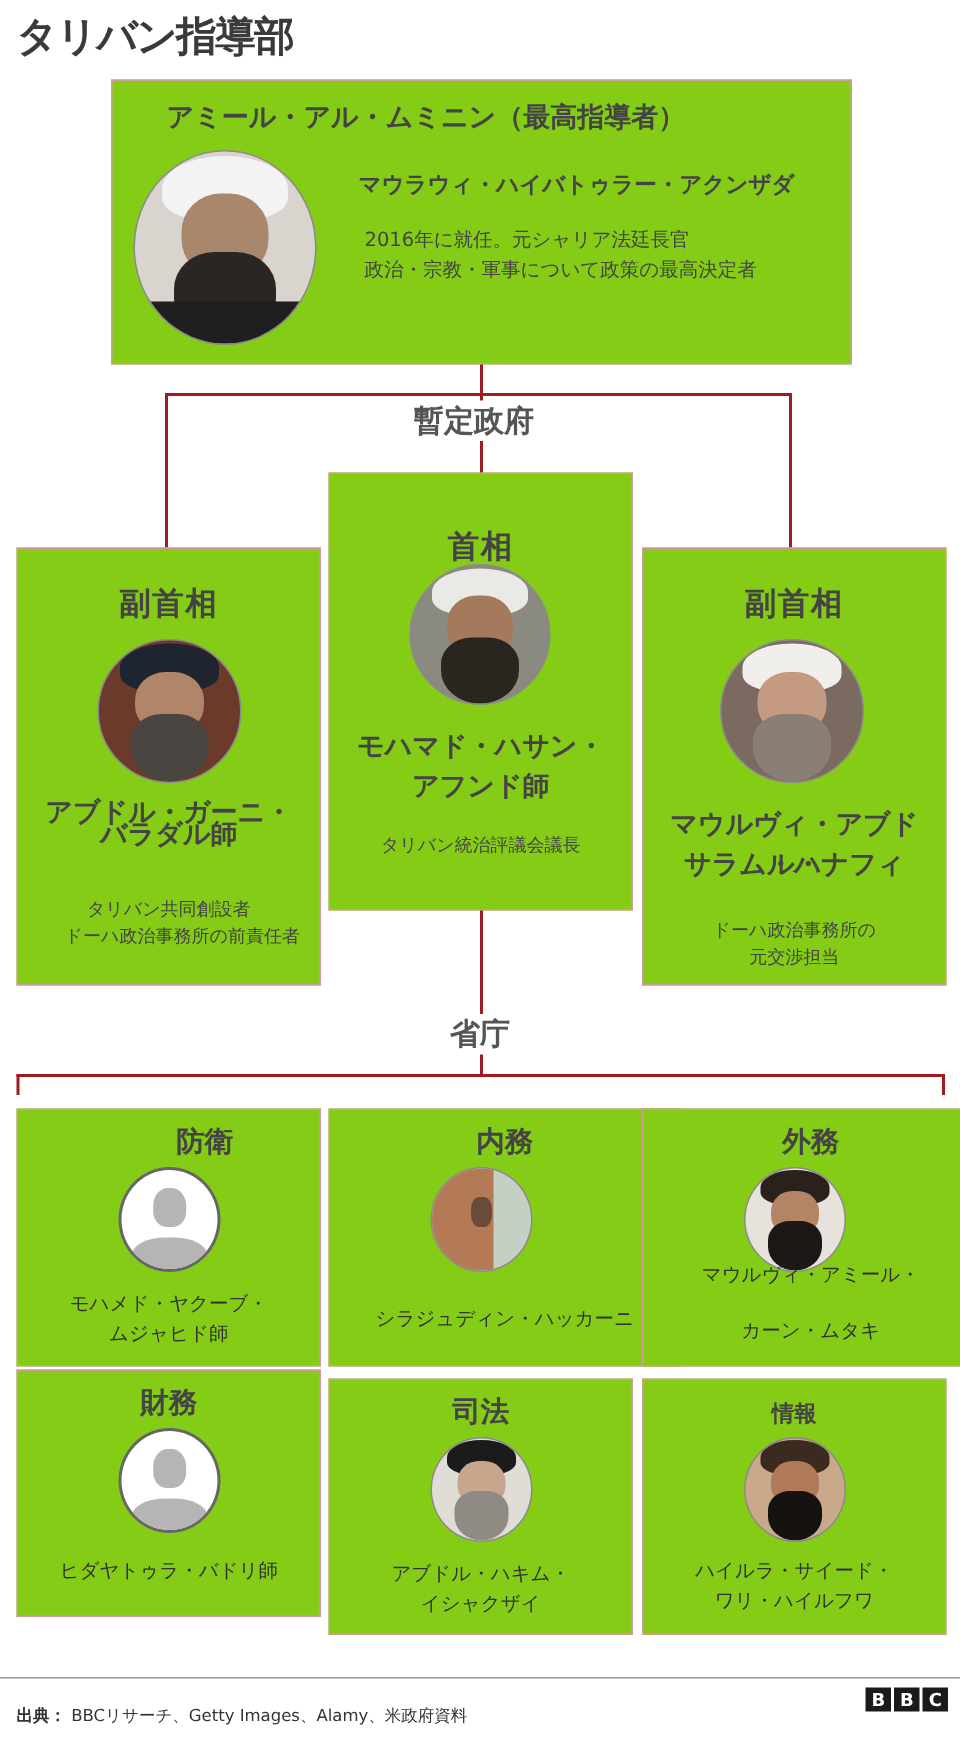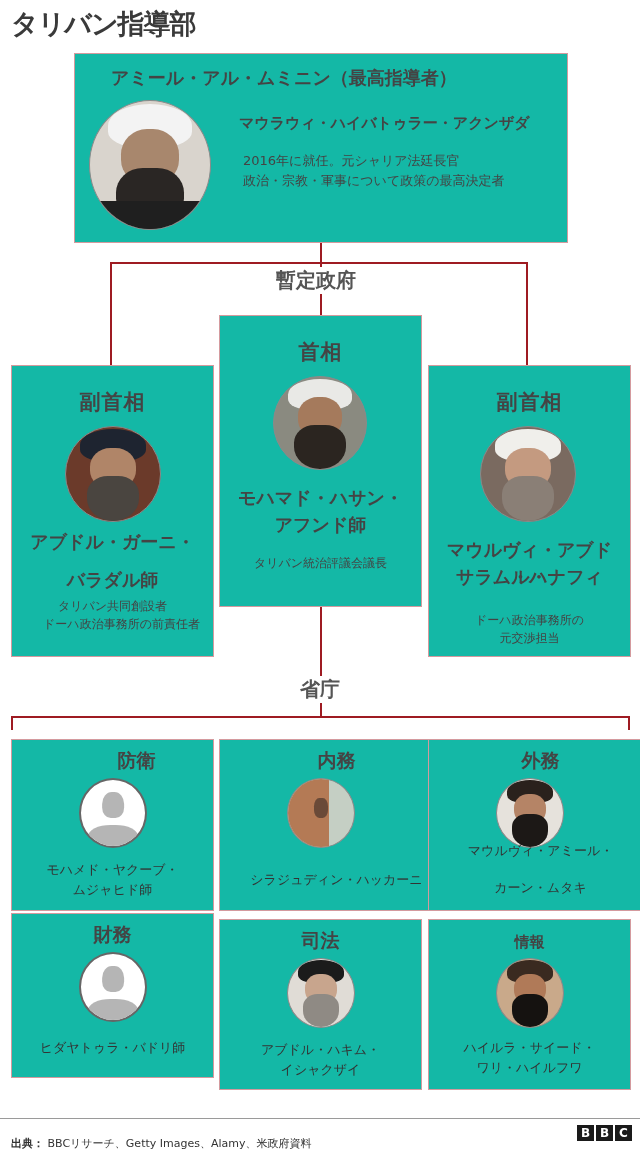--- a/index.html
+++ b/index.html
@@ -1,20 +1,20 @@
 <!DOCTYPE html>
 <html><head>
 <meta charset="utf-8">
 <style>
   * { box-sizing: border-box; margin: 0; padding: 0; }
   html, body { width: 640px; height: 1171px; background: #ffffff; overflow: hidden; }
   body { position: relative; font-family: "DejaVu Sans", "Liberation Sans", sans-serif; color: #3d3d3d; }
   .abs { position: absolute; }
   .title { left: 11px; top: 6px; font-size: 27px; font-weight: bold; color: #3a3a3a; letter-spacing: -1px; }
-  .box { position: absolute; background: #14b8a6; border: 1px solid #d49a9e; }
+  .box { position: absolute; background: #84cc16; border: 1px solid #d49a9e; }
   .line { position: absolute; background: #9e1b22; }
   .center { text-align: center; }
   .h-role { font-size: 21px; font-weight: bold; color: #444; letter-spacing: 1px; }
   .h-name { font-size: 18px; font-weight: bold; color: #444; line-height: 27px; }
   .desc { font-size: 12px; color: #444; line-height: 18px; }
   .min-title { font-size: 19px; font-weight: bold; color: #444; }
   .min-title.small { font-size: 15px; }
   .min-name { font-size: 13px; color: #333; line-height: 20px; }
   .section-label { font-size: 20px; font-weight: bold; color: #555; background: #fff; padding: 0 4px; }
   .avatar { position: absolute; border-radius: 50%; border: 1px solid #8a8a8a; overflow: hidden; }
@@ -57,27 +57,27 @@
 <div class="abs section-label" style="left:272px; top:267px;">暫定政府</div>
 
 <div class="box center" style="left:11px; top:365px; width:203px; height:292px;">
   <div class="abs h-role" style="left:0; right:0; top:22px;">副首相</div>
   <div class="avatar photo" style="left:53px; top:60px; width:96px; height:96px; background:#6b3a2a;">
     <div class="turban" style="background:#1e2430;"></div>
     <div class="face" style="background:#b08568;"></div>
     <div class="beard" style="background:#4a4540;"></div>
   </div>
   <div class="abs h-name" style="left:0; right:0; top:162px;">アブドル・ガーニ・</div>
-  <div class="abs h-name" style="left:0; right:0; top:200px;">バラダル師</div>
+  <div class="abs h-name" style="left:0; right:0; top:177px;">バラダル師</div>
   <div class="abs desc" style="left:0; right:0; top:231px;">タリバン共同創設者</div>
   <div class="abs desc" style="left:0; right:0; top:249px;padding-left:18px;">ドーハ政治事務所の前責任者</div>
 </div>
 
 <div class="box center" style="left:219px; top:315px; width:203px; height:292px;">
-  <div class="abs h-role" style="left:0; right:0; top:22px;">首相</div>
+  <div class="abs h-role" style="left:0; right:0; top:34px;">首相</div>
   <div class="avatar photo" style="left:53px; top:60px; width:94px; height:94px; background:#8a8a80;">
     <div class="turban" style="background:#e9e9e6;"></div>
     <div class="face" style="background:#a57a5c;"></div>
     <div class="beard" style="background:#2b2520;"></div>
   </div>
   <div class="abs h-name" style="left:0; right:0; top:168px;">モハマド・ハサン・</div>
   <div class="abs h-name" style="left:0; right:0; top:195px;">アフンド師</div>
   <div class="abs desc" style="left:0; right:0; top:238px;">タリバン統治評議会議長</div>
 </div>
 

